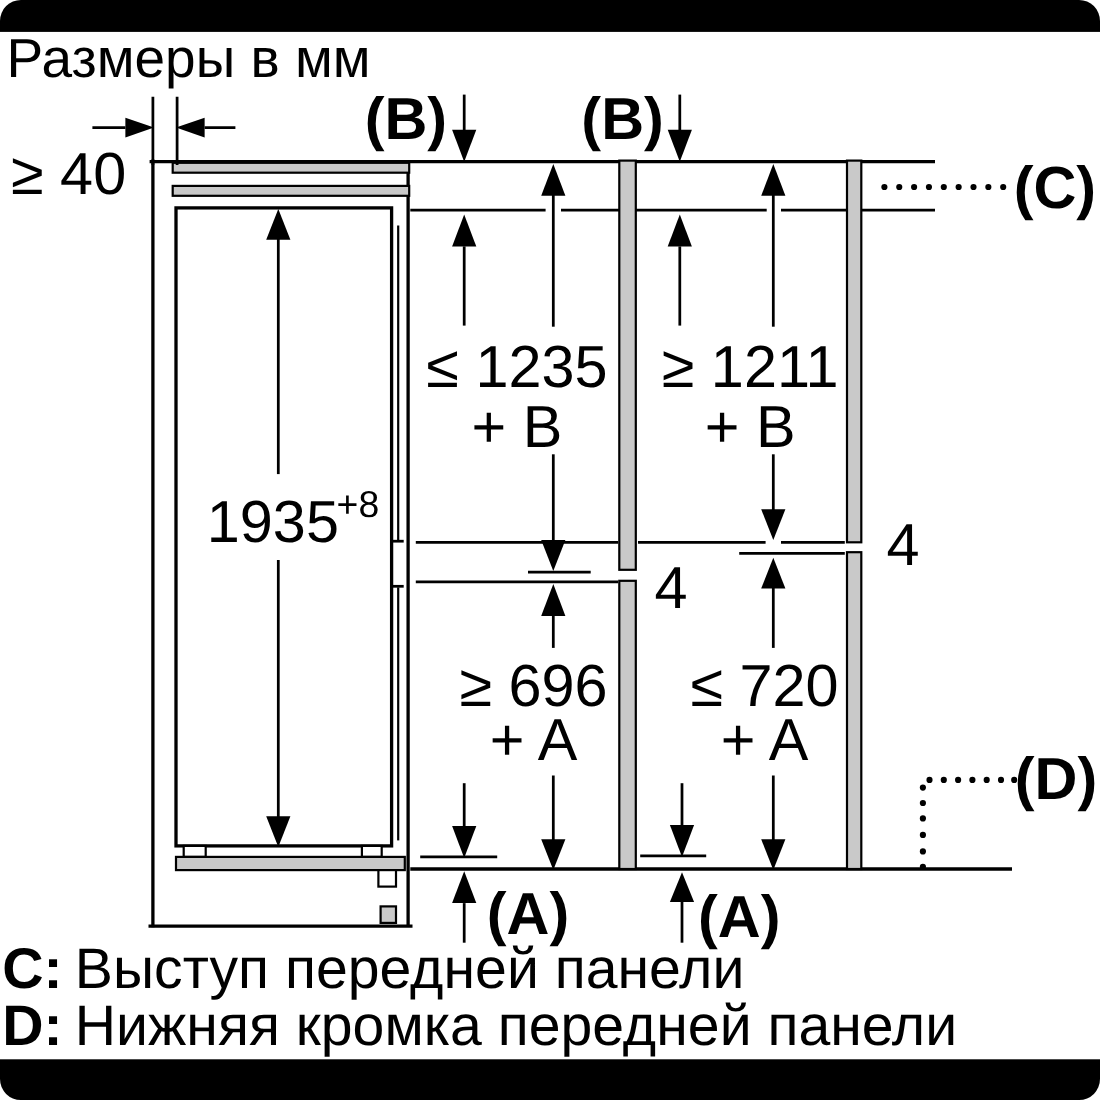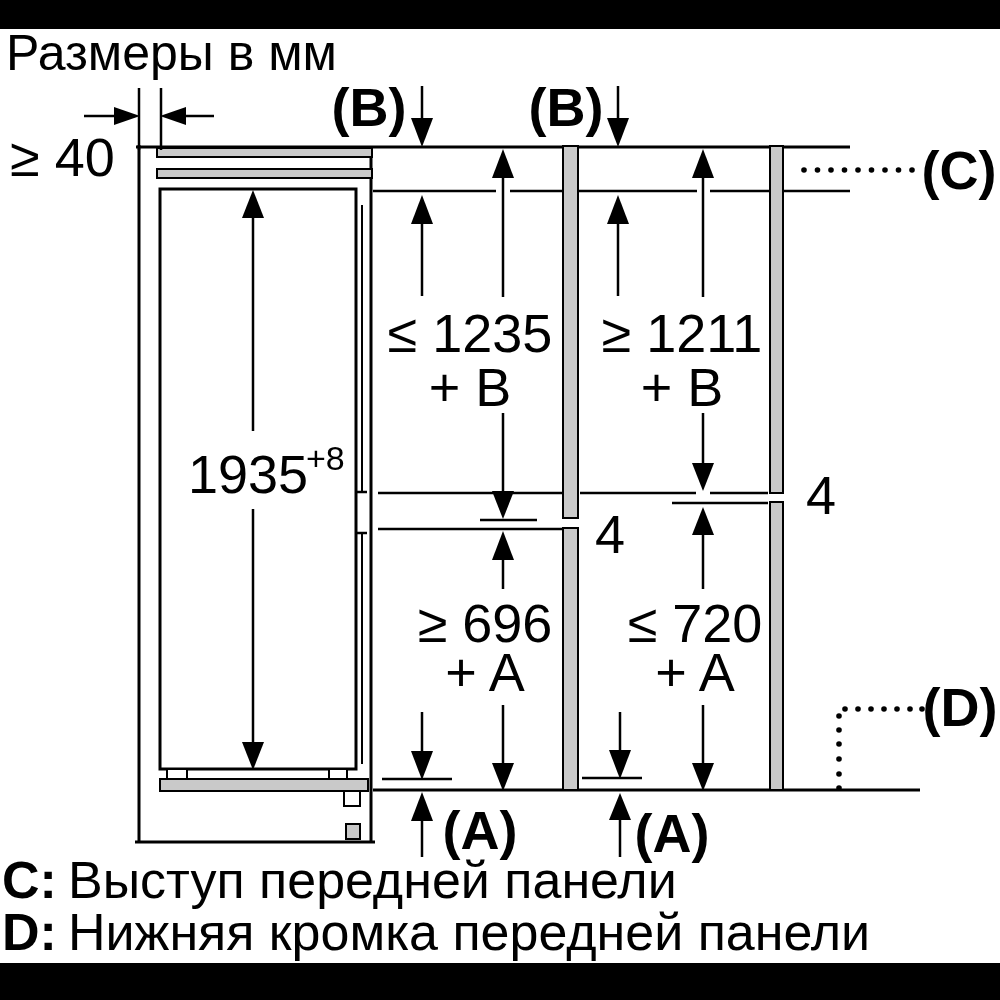--- a/index.html
+++ b/index.html
@@ -1,18 +1,18 @@
 <!DOCTYPE html>
 <html><head>
 <meta charset="utf-8">
 <style>
   html,body{margin:0;padding:0;background:#ffffff;}
   .stage{
     width:1000px;height:1000px;position:relative;overflow:hidden;
-    font-family:"Liberation Sans", sans-serif;background:#ffffff;
+    font-family:"Liberation Sans", sans-serif;background:#ffffff;border-radius:19px;
   }
   svg{display:block;}
   text{fill:#000000;}
   .t-title{font-size:50px;}
   .t-dim{font-size:54px;}
   .t-dim-sup{font-size:34px;}
   .t-label{font-size:54px;font-weight:bold;}
   .t-legend{font-size:52px;}
   .t-legend-prefix{font-size:52px;font-weight:bold;}
   .mid{text-anchor:middle;}

